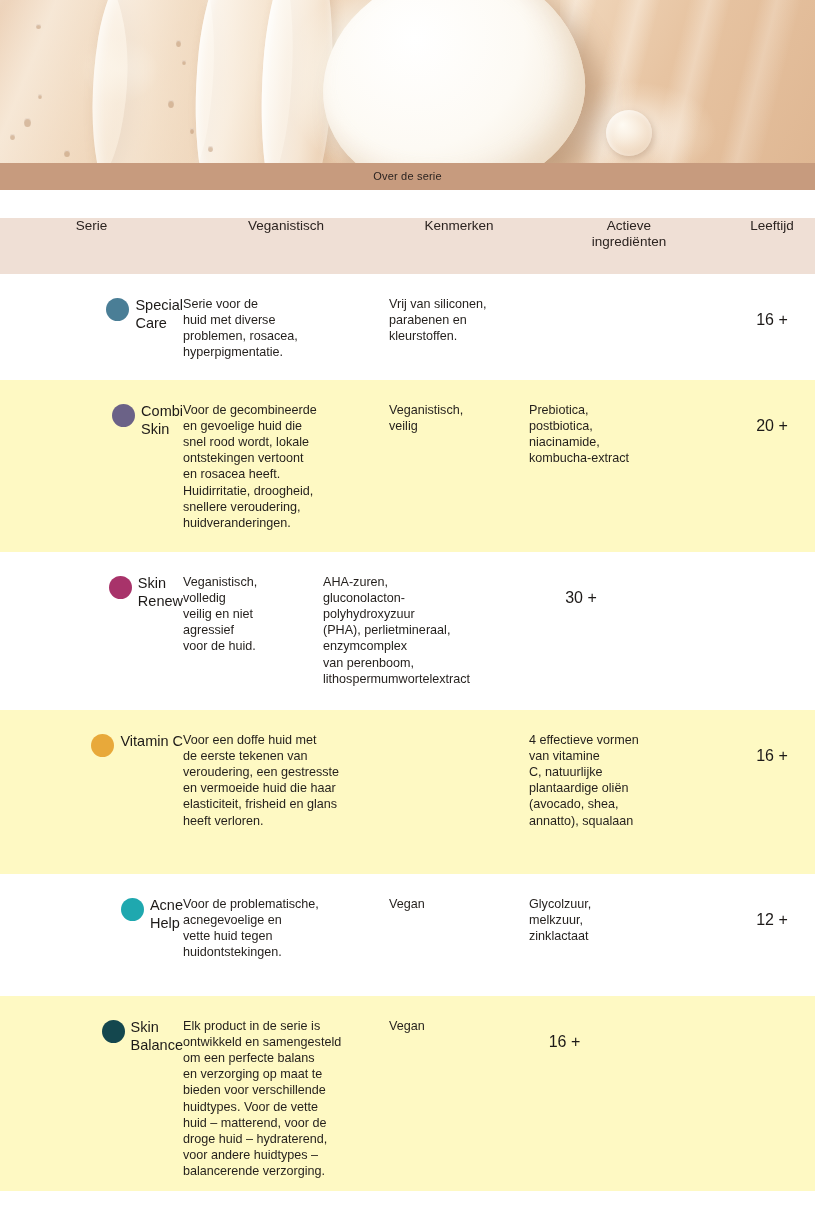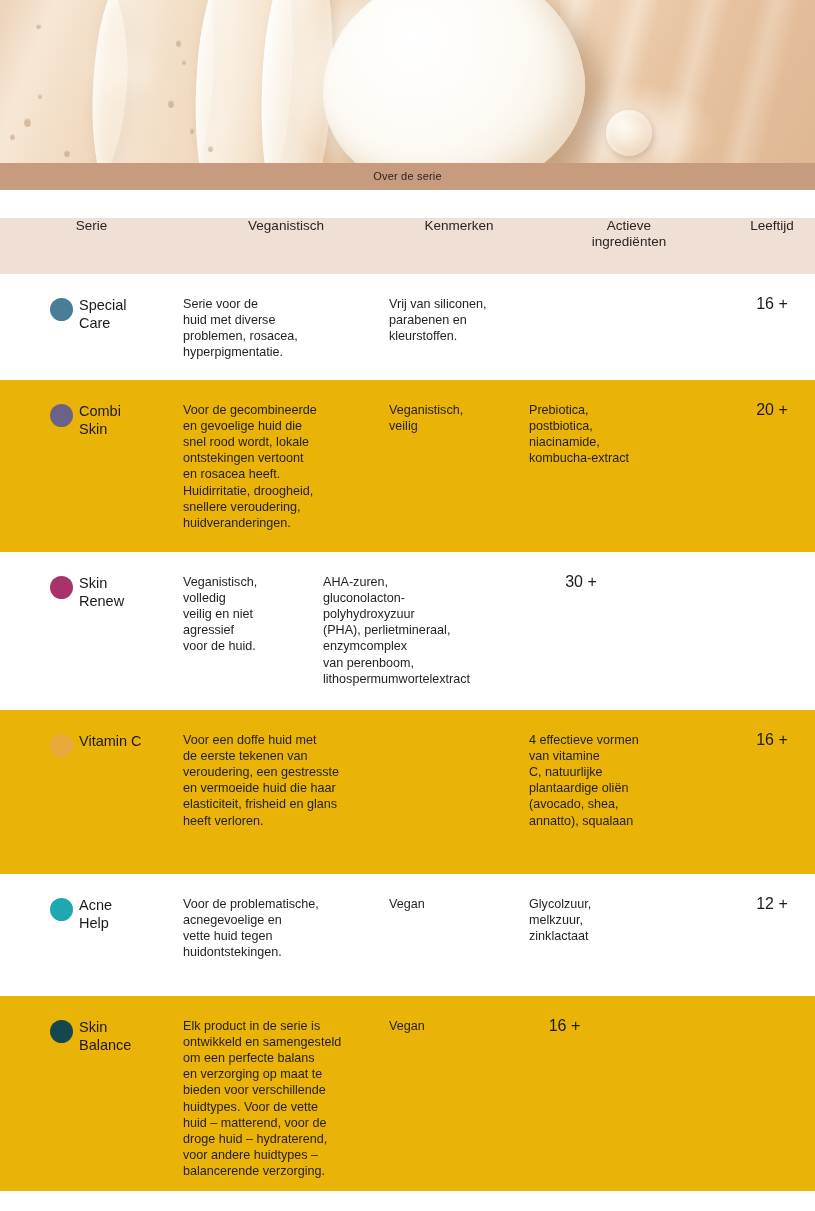--- a/index.html
+++ b/index.html
@@ -128,21 +128,21 @@
     height: 56px;
     display: flex;
     align-items: flex-start;
     margin-top: 28px;
   }
   .row {
     display: flex;
     align-items: flex-start;
     background: #ffffff;
   }
-  .row.alt { background: #eab308; }
+  .row.alt { background: #fef9c3; }
 
   .col { box-sizing: border-box; }
   .c-serie        { width: 183px; padding-left: 50px; }
   .c-aanbeveling  { width: 206px; }
   .c-kenmerken    { width: 140px; }
   .c-ingredienten { width: 200px; }
   .c-leeftijd     { width: 86px; }
 
   .thead .col {
     font-size: 13.5px;
@@ -160,38 +160,39 @@
     color: #231f1c;
     white-space: pre-line;
     padding-top: 22px;
   }
   .row .c-serie {
     display: flex;
     align-items: flex-start;
     gap: 6px;
     padding-left: 50px;
     padding-top: 22px;
+    justify-content: flex-end;
   }
   .dot {
     width: 23px; height: 23px;
     border-radius: 50%;
     flex: 0 0 23px;
     margin-top: 2px;
   }
   .serie-name {
     font-size: 14.5px;
     line-height: 1.27;
     color: #1d1a18;
     white-space: pre-line;
   }
   .c-leeftijd.cell {
     text-align: center;
     font-size: 16px;
     color: #1d1a18;
-    padding-top: 20px;
+    padding-top: 36px;
   }
 
   
   .footer {
     height: 58px;
     background: #ffffff;
     display: flex;
     align-items: flex-end;
     padding-left: 55px;
   }

